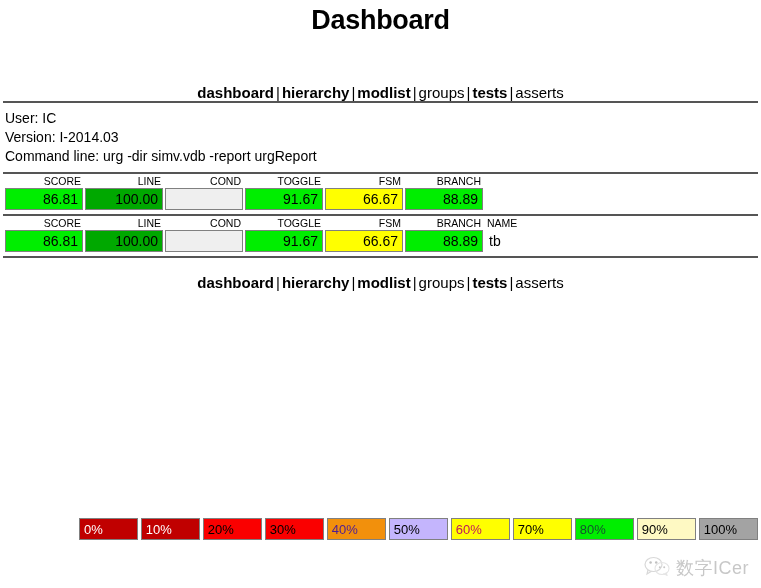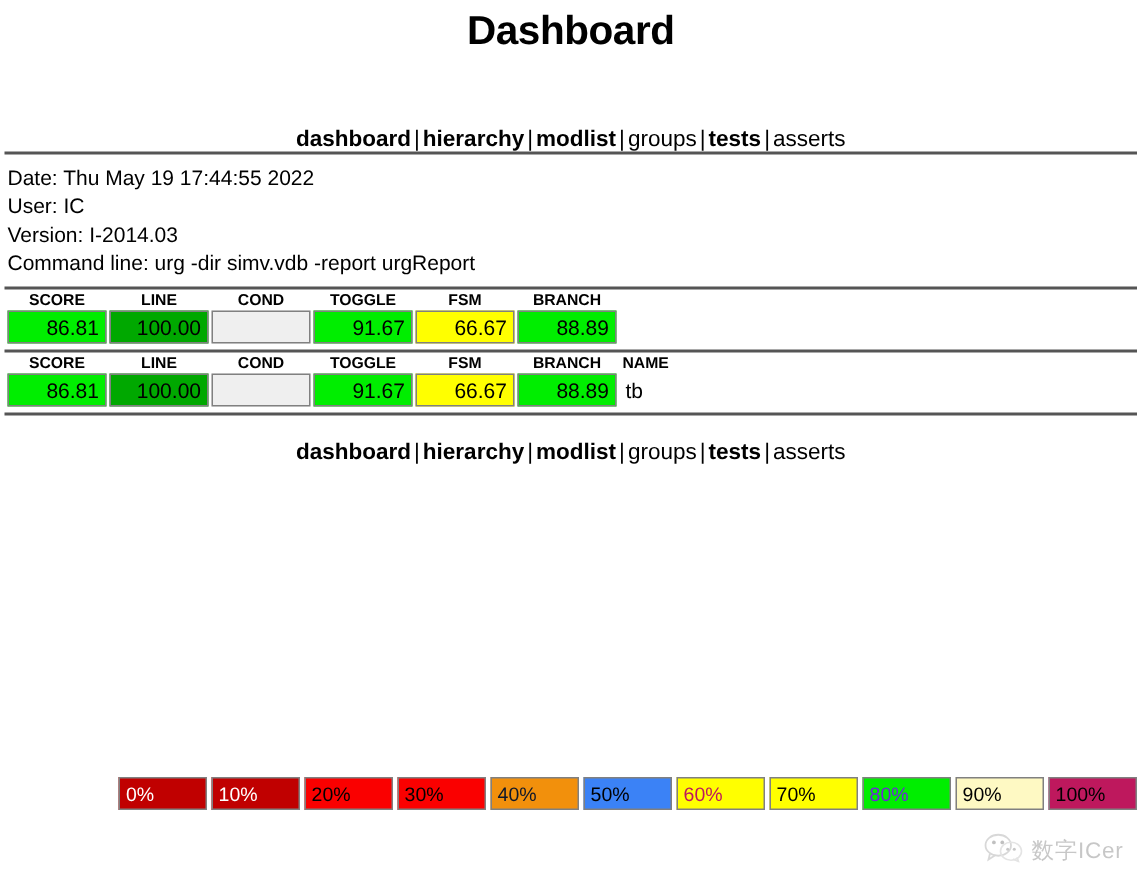--- a/index.html
+++ b/index.html
@@ -63,28 +63,28 @@
     margin: 4px 0 2px 2px;
   }
   .cov-table {
     border-collapse: separate;
     border-spacing: 2px 0;
     margin: 0 0 4px 0;
     font-size: 14px;
   }
   .cov-table th {
     font-size: 10.5px;
-    font-weight: bold;
-    text-align: center;
+    font-weight: normal;
+    text-align: right;
     padding: 1px 2px 1px 2px;
     white-space: nowrap;
   }
   .cov-table td.val {
     text-align: right;
-    padding: 2px 4px 2px 8px;
+    padding: 2px 4px 2px 20px;
     border: 1px solid #808080;
     font-size: 14px;
     white-space: nowrap;
     min-width: 52px;
   }
   .cov-table td.name {
     border: none;
     text-align: left;
     padding: 2px 4px;
     font-size: 14px;
@@ -110,41 +110,40 @@
   .watermark {
     position: absolute;
     right: 12px;
     bottom: 8px;
     display: flex;
     align-items: center;
     gap: 6px;
     opacity: 0.55;
   }
   .watermark .wm-text {
-    font-size: 15px;
+    font-size: 18px;
     color: #9a9a9a;
     letter-spacing: 0.5px;
   }
   .wm-logo { display: block; }
 </style>
 </head>
 <body>
 
 <div class="page">
 
   <h1 class="page-title">Dashboard</h1>
 
   <div class="nav nav-top">
     <span><a href="#" class="strong">dashboard</a><span class="sep">|</span><a href="#" class="strong">hierarchy</a><span class="sep">|</span><a href="#" class="strong">modlist</a><span class="sep">|</span><a href="#">groups</a><span class="sep">|</span><a href="#" class="strong">tests</a><span class="sep">|</span><a href="#">asserts</a></span>
   </div>
 
   <hr class="rule rule-top">
 
   <div class="meta">
-    <div>Date: Thu May 19 17:44:55 2022</div>
     <div>User: IC</div>
     <div>Version: I-2014.03</div>
     <div>Command line: urg -dir simv.vdb -report urgReport</div>
   </div>
 
   <hr class="rule">
 
 
   <table class="cov-table">
     <thead>
@@ -206,27 +205,27 @@
 </div>
 
 <div class="legend-wrap">
   <table class="legend">
     <tbody>
       <tr>
           <td style="background-color: rgb(192, 0, 0); color: rgb(255, 255, 255);">0%</td>
           <td style="background-color: rgb(192, 0, 0); color: rgb(255, 255, 255);">10%</td>
           <td style="background-color: rgb(250, 0, 0); color: rgb(0, 0, 0); margin-left: 27px;">20%</td>
           <td style="background-color: rgb(250, 0, 0); color: rgb(0, 0, 0); margin-left: 17px;">30%</td>
-          <td style="background-color: rgb(242, 144, 12); color: #0f172a;">40%</td>
-          <td style="background-color: #3b82f6; color: rgb(0, 0, 0);">50%</td>
+          <td style="background-color: rgb(242, 144, 12); color: #4c1d95;">40%</td>
+          <td style="background-color: #c4b5fd; color: rgb(0, 0, 0);">50%</td>
           <td style="background-color: rgb(255, 255, 0); color: #be185d; margin-left: 16px;">60%</td>
           <td style="background-color: rgb(255, 255, 0); color: rgb(0, 0, 0);">70%</td>
-          <td style="background-color: rgb(0, 238, 0); color: #6d28d9;">80%</td>
+          <td style="background-color: rgb(0, 238, 0); color: #14532d;">80%</td>
           <td style="background-color: #fef9c3; color: rgb(0, 0, 0);">90%</td>
-          <td style="background-color: #be185d; color: rgb(0, 0, 0);">100%</td>
+          <td style="background-color: #a3a3a3; color: rgb(0, 0, 0);">100%</td>
         </tr>
     </tbody>
   </table>
 </div>
 
 <div class="watermark">
   <span class="wm-logo">
     <svg width="26" height="20" viewBox="0 0 26 20" aria-hidden="true">
       <ellipse cx="9.5" cy="8.5" rx="8.5" ry="7" fill="none" stroke="#b9b9b9" stroke-width="1.2"></ellipse>
       <path d="M4 14 L3 18 L7.5 15.2" fill="none" stroke="#b9b9b9" stroke-width="1.2"></path>

